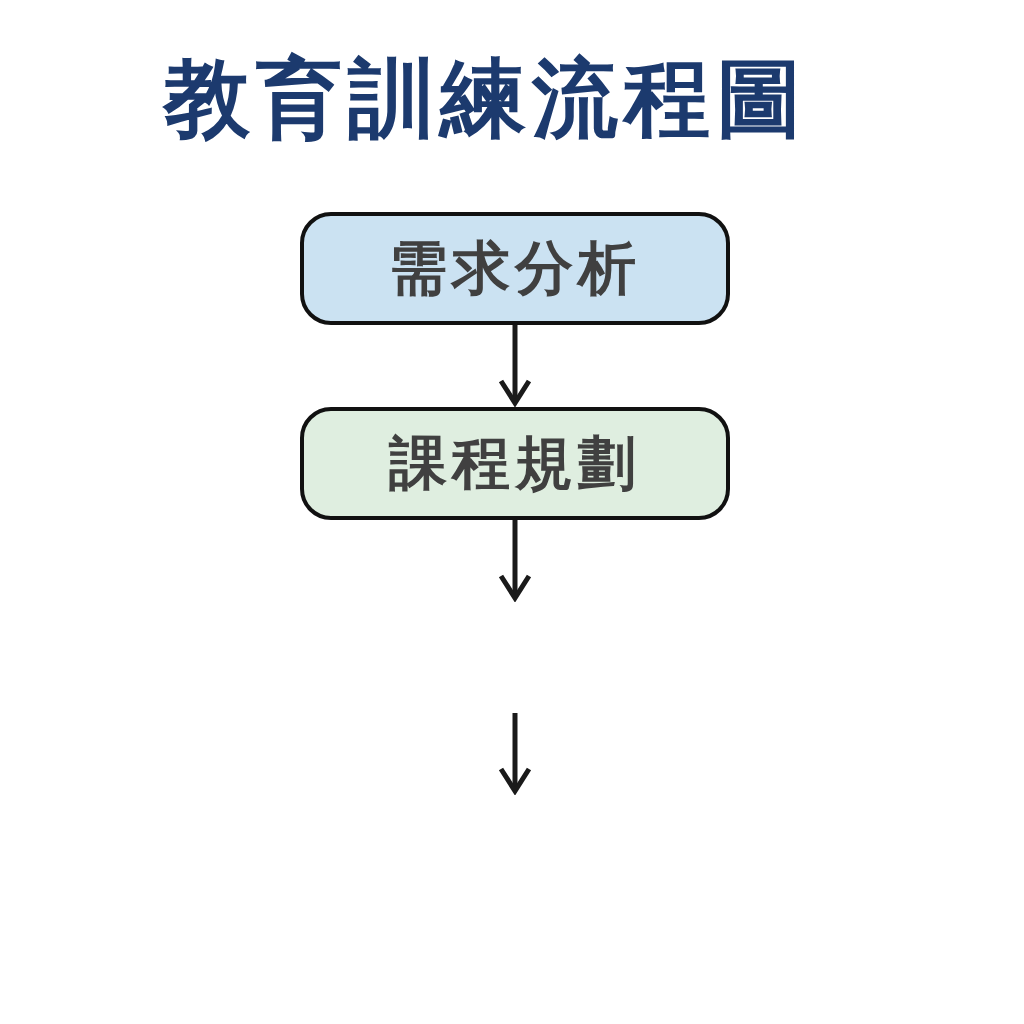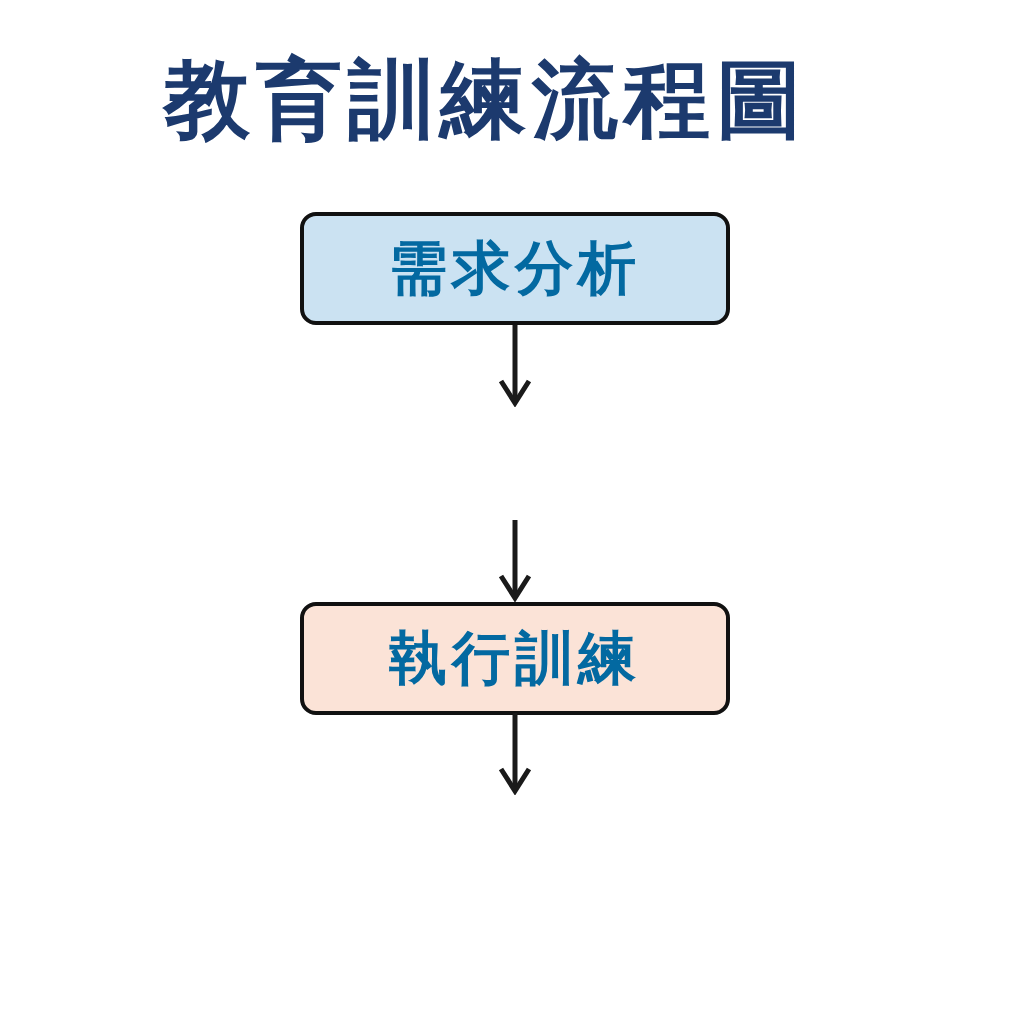--- a/index.html
+++ b/index.html
@@ -7,20 +7,21 @@
     padding: 0;
     background: #ffffff;
     font-family: "Liberation Sans", "DejaVu Sans", sans-serif;
   }
   .canvas {
     position: relative;
     width: 972px;
     height: 1024px;
     background: #ffffff;
     overflow: hidden;
+    font-family: Liberation Serif, serif;
   }
   .title {
     position: absolute;
     top: 52px;
     left: 0;
     width: 100%;
     margin: 0;
     text-align: center;
     font-size: 86px;
     line-height: 1.1;
@@ -28,28 +29,28 @@
     letter-spacing: 6px;
     color: #1c3a6e;
   }
   .flow-box {
     position: absolute;
     left: 300px;
     width: 430px;
     height: 113px;
     box-sizing: border-box;
     border: 4px solid #111111;
-    border-radius: 16px;
+    border-radius: 31px;
     display: flex;
     align-items: center;
     justify-content: center;
     font-size: 58px;
     font-weight: 800;
     letter-spacing: 5px;
-    color: #0369a1;
+    color: #404040;
   }
   .box-1 { top: 212px; }
   .box-2 { top: 407px; }
   .box-3 { top: 602px; }
   .box-4 { top: 795px; }
   .arrow {
     position: absolute;
     left: 493px;
     width: 44px;
     height: 82px;
@@ -70,31 +71,31 @@
     <span>需求分析</span>
   </div>
 
   <div class="arrow arrow-1">
     <svg viewBox="0 0 44 82" xmlns="http://www.w3.org/2000/svg">
       <line x1="22" y1="0" x2="22" y2="78" stroke="#1a1a1a" stroke-width="5"></line>
       <polyline points="8,56 22,78 36,56" fill="none" stroke="#1a1a1a" stroke-width="5" stroke-linejoin="miter"></polyline>
     </svg>
   </div>
 
+  <div class="flow-box box-2" style="background-color: rgb(223, 238, 224);">
+    <span>課程規劃</span>
+  </div>
 
   <div class="arrow arrow-2">
     <svg viewBox="0 0 44 82" xmlns="http://www.w3.org/2000/svg">
       <line x1="22" y1="0" x2="22" y2="78" stroke="#1a1a1a" stroke-width="5"></line>
       <polyline points="8,56 22,78 36,56" fill="none" stroke="#1a1a1a" stroke-width="5" stroke-linejoin="miter"></polyline>
     </svg>
   </div>
 
-  <div class="flow-box box-3" style="background-color: rgb(251, 227, 215);">
-    <span>執行訓練</span>
-  </div>
 
   <div class="arrow arrow-3">
     <svg viewBox="0 0 44 82" xmlns="http://www.w3.org/2000/svg">
       <line x1="22" y1="0" x2="22" y2="78" stroke="#1a1a1a" stroke-width="5"></line>
       <polyline points="8,56 22,78 36,56" fill="none" stroke="#1a1a1a" stroke-width="5" stroke-linejoin="miter"></polyline>
     </svg>
   </div>
 
 
 </div>

